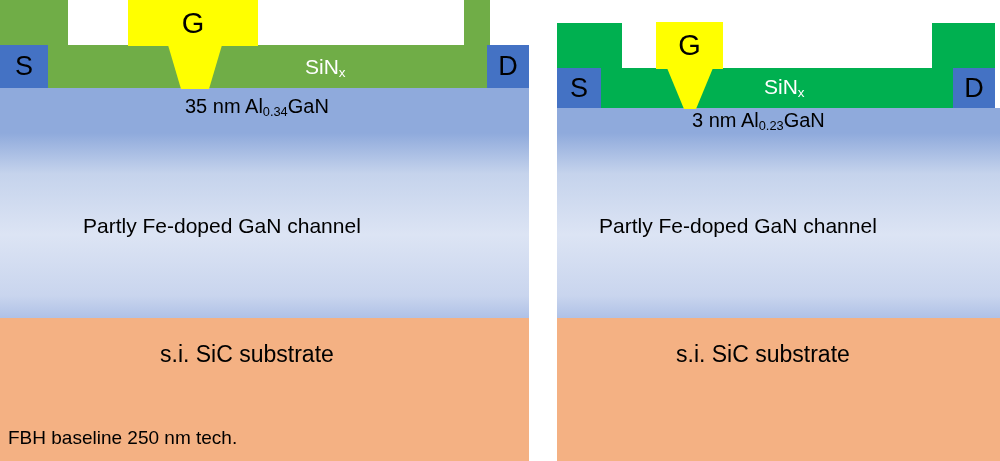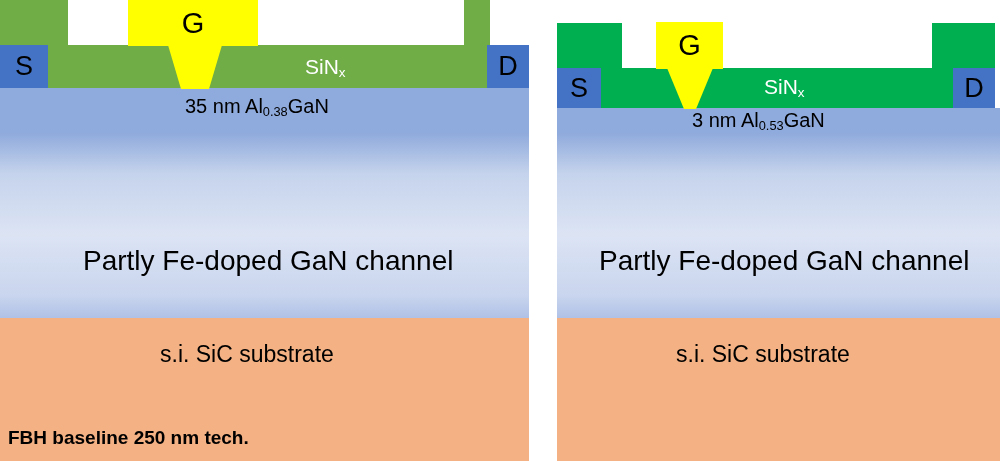--- a/index.html
+++ b/index.html
@@ -41,23 +41,23 @@
   .gate-head{position:absolute;background:#FFFF00;
     display:flex;align-items:center;justify-content:center;
     color:#000;font-size:29px;line-height:1;}
   .gate-foot{position:absolute;}
 
   
   .lbl{position:absolute;white-space:nowrap;line-height:1;}
   .lbl-sin{color:#ffffff;font-size:21px;}
   .lbl-dark{color:#000000;}
   .lbl-algan{font-size:20px;}
-  .lbl-chan{font-size:28px;margin-top:32px;}
+  .lbl-chan{font-size:21px;}
   .lbl-sub{font-size:23px;text-align:center;}
-  .lbl-cap{font-size:19px;font-weight:bold;}
+  .lbl-cap{font-size:19px;}
   sub{font-size:0.64em;vertical-align:-0.22em;}
 </style>
 </head>
 <body>
 
 <div class="stage">
 
   <div class="panel" id="panel-left">
 
     <div class="layer layer-algan" style="top:88px;height:45px;"></div>
@@ -85,21 +85,21 @@
       <svg width="54" height="44" viewBox="0 0 54 44" preserveAspectRatio="none">
         <polygon points="0,0 54,0 41,44 13,44" fill="#FFFF00"></polygon>
       </svg>
     </div>
 
     <div class="lbl lbl-sin" style="left:305px;top:56px;">
       <span>SiN</span><sub>x</sub>
     </div>
 
     <div class="lbl lbl-dark lbl-algan" style="left:185px;top:96px;">
-      <span>35 nm Al</span><sub>0.38</sub><span>GaN</span>
+      <span>35 nm Al</span><sub>0.34</sub><span>GaN</span>
     </div>
 
     <div class="lbl lbl-dark lbl-chan" style="left:83px;top:215px;">Partly Fe-doped GaN channel</div>
 
     <div class="lbl lbl-dark lbl-sub" style="left:160px;top:343px;">s.i. SiC substrate</div>
 
     <div class="lbl lbl-dark lbl-cap" style="left:8px;top:428px;">FBH baseline 250 nm tech.</div>
   </div>
 
   <div class="panel" id="panel-right">
@@ -129,21 +129,21 @@
       <svg width="46" height="41" viewBox="0 0 46 41" preserveAspectRatio="none">
         <polygon points="0,0 46,0 29,41 17,41" fill="#FFFF00"></polygon>
       </svg>
     </div>
 
     <div class="lbl lbl-sin" style="left:207px;top:76px;">
       <span>SiN</span><sub>x</sub>
     </div>
 
     <div class="lbl lbl-dark lbl-algan" style="left:135px;top:110px;">
-      <span>3 nm Al</span><sub>0.53</sub><span>GaN</span>
+      <span>3 nm Al</span><sub>0.23</sub><span>GaN</span>
     </div>
 
     <div class="lbl lbl-dark lbl-chan" style="left:42px;top:215px;">Partly Fe-doped GaN channel</div>
 
     <div class="lbl lbl-dark lbl-sub" style="left:119px;top:343px;">s.i. SiC substrate</div>
 
   </div>
 
 </div>
 

